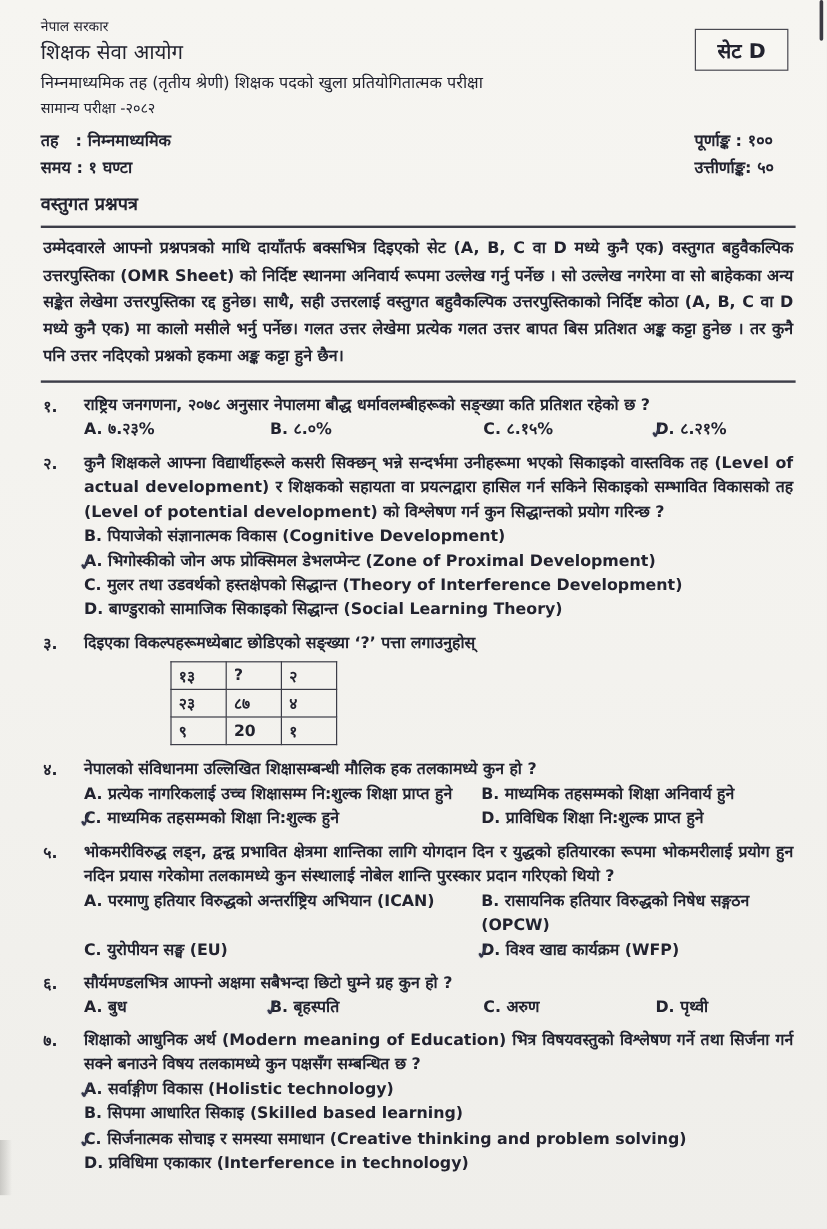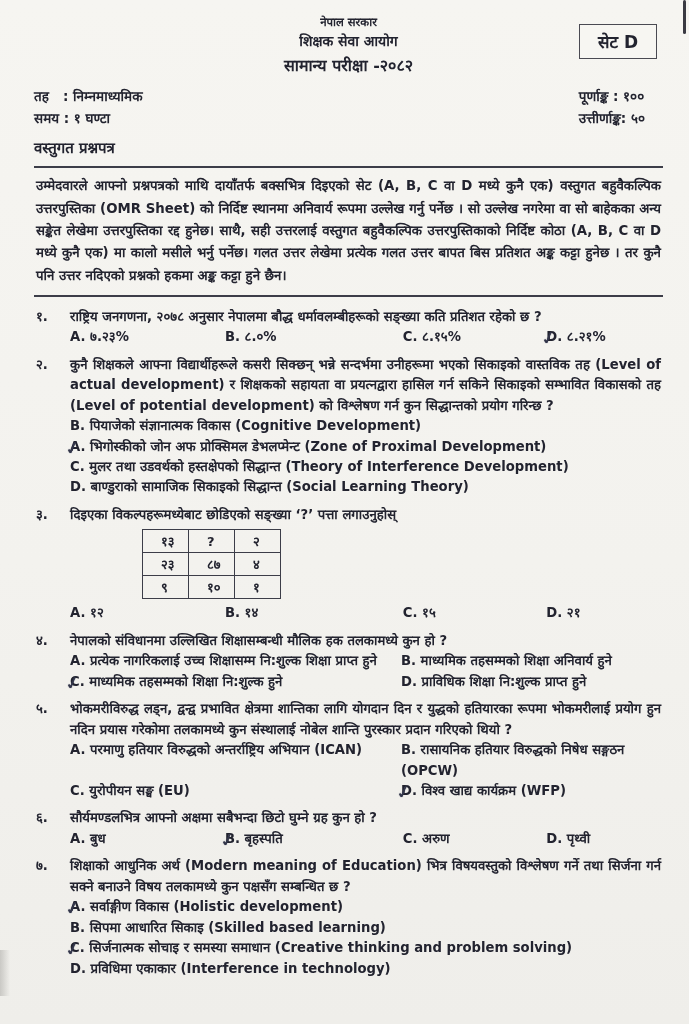--- a/index.html
+++ b/index.html
@@ -11,25 +11,25 @@
   }
   .page {
     position:relative; width:689px; height:1024px; overflow:hidden;
     background:linear-gradient(180deg,#f6f5f1 0%,#f3f2ee 55%,#efeeea 100%);
     padding:14px 26px 6px 34px;
   }
   .scan-edge-top { position:absolute; top:0; right:3px; width:3px; height:34px; background:#3a3a42; border-radius:2px; }
   .scan-smudge { position:absolute; left:0; bottom:28px; width:10px; height:46px; background:linear-gradient(90deg,#b9b8b4,transparent); opacity:.7; }
 
   
-  .hdr { text-align:center; font-weight:700; }
+  .hdr { font-weight:400; }
   .hdr-gov { font-size:11.5px; }
-  .hdr-commission { font-size:14px; margin-top:2px; }
+  .hdr-commission { font-size:17px; margin-top:2px; }
   .hdr-examline { font-size:13.5px; margin-top:5px; }
-  .hdr-examname { font-size:16px; margin-top:4px; }
+  .hdr-examname { font-size:12px; margin-top:4px; }
   .set-box {
     position:absolute; top:24px; right:32px;
     border:1.6px solid #4a4a52; padding:5px 18px;
     font-size:17px; font-weight:700; background:#f7f6f2;
   }
   .meta { display:flex; justify-content:space-between; margin-top:10px; font-size:13.5px; font-weight:700; }
   .meta-left div, .meta-right div { line-height:1.6; }
   .meta-right { padding-right:18px; }
   .paper-type { text-align:left; font-size:15px; font-weight:700; margin-top:8px; }
 
@@ -57,36 +57,37 @@
   .has-tick::after {
     content:"✓"; position:absolute; left:-5px; top:-3px;
     font-size:18px; color:#33364b; transform:rotate(-14deg);
     font-weight:700; text-shadow:0 0 1px #33364b;
   }
 
   
   .ntable { border-collapse:collapse; margin:4px 0 4px 72px; }
   .ntable td {
     border:1.6px solid #3c3d48; width:46px; height:23px;
-    text-align:left; padding:1px 4px 1px 18px; font-size:13px; font-weight:700;
+    text-align:left; padding:1px 4px 1px 6px; font-size:13px; font-weight:700;
   }
 </style>
 </head>
 <body>
 
 <div class="page">
 
   <div class="scan-edge-top"></div>
   <div class="scan-smudge"></div>
 
   <div class="set-box">सेट D</div>
 
   <div class="hdr">
     <div class="hdr-gov">नेपाल सरकार</div>
     <div class="hdr-commission">शिक्षक सेवा आयोग</div>
+    <div class="hdr-examline">निम्नमाध्यमिक तह (तृतीय श्रेणी) शिक्षक पदको खुला प्रतियोगितात्मक परीक्षा</div>
     <div class="hdr-examname">सामान्य परीक्षा -२०८२</div>
   </div>
 
   <div class="meta">
     <div class="meta-left">
       <div><span>तह</span>&nbsp;&nbsp;&nbsp;<span>:  निम्नमाध्यमिक</span></div>
       <div><span>समय</span>&nbsp;<span>:  १ घण्टा</span></div>
     </div>
     <div class="meta-right">
       <div>पूर्णाङ्क  :  १००</div>
@@ -137,31 +138,25 @@
             <td>?</td>
             <td>२</td>
           </tr>
           <tr>
             <td>२३</td>
             <td>८७</td>
             <td>४</td>
           </tr>
           <tr>
             <td>९</td>
-            <td>१०</td>
+            <td>20</td>
             <td>१</td>
           </tr>
         </tbody>
           </table>
-        <div class="opts grid4">
-          <span class="opt"><span class="ol">A.</span> <span class="ot">१२</span></span>
-          <span class="opt"><span class="ol">B.</span> <span class="ot">१४</span></span>
-          <span class="opt"><span class="ol">C.</span> <span class="ot">१५</span></span>
-          <span class="opt"><span class="ol">D.</span> <span class="ot">२१</span></span>
-        </div>
       </div>
     </div>
 
     <div class="q">
       <div class="qnum">४.</div>
       <div class="qbody">
         <div class="qtext">नेपालको संविधानमा उल्लिखित शिक्षासम्बन्धी मौलिक हक तलकामध्ये कुन हो ?</div>
         <div class="opts grid2">
           <span class="opt"><span class="ol">A.</span> <span class="ot">प्रत्येक नागरिकलाई उच्च शिक्षासम्म नि:शुल्क शिक्षा प्राप्त हुने</span></span>
           <span class="opt"><span class="ol">B.</span> <span class="ot">माध्यमिक तहसम्मको शिक्षा अनिवार्य हुने</span></span>
@@ -195,21 +190,21 @@
           <span class="opt"><span class="ol">D.</span> <span class="ot">पृथ्वी</span></span>
         </div>
       </div>
     </div>
 
     <div class="q">
       <div class="qnum">७.</div>
       <div class="qbody">
         <div class="qtext">शिक्षाको आधुनिक अर्थ (Modern meaning of Education) भित्र विषयवस्तुको विश्लेषण गर्ने तथा सिर्जना गर्न सक्ने बनाउने विषय तलकामध्ये कुन पक्षसँग सम्बन्धित छ ?</div>
         <div class="opts stack">
-          <span class="opt"><span class="ol has-tick">A.</span> <span class="ot">सर्वाङ्गीण विकास (Holistic development)</span></span>
+          <span class="opt"><span class="ol has-tick">A.</span> <span class="ot">सर्वाङ्गीण विकास (Holistic technology)</span></span>
           <span class="opt"><span class="ol">B.</span> <span class="ot">सिपमा आधारित सिकाइ (Skilled based learning)</span></span>
           <span class="opt"><span class="ol has-tick">C.</span> <span class="ot">सिर्जनात्मक सोचाइ र समस्या समाधान (Creative thinking and problem solving)</span></span>
           <span class="opt"><span class="ol">D.</span> <span class="ot">प्रविधिमा एकाकार (Interference in technology)</span></span>
         </div>
       </div>
     </div>
 
   </div>
 
 </div>

